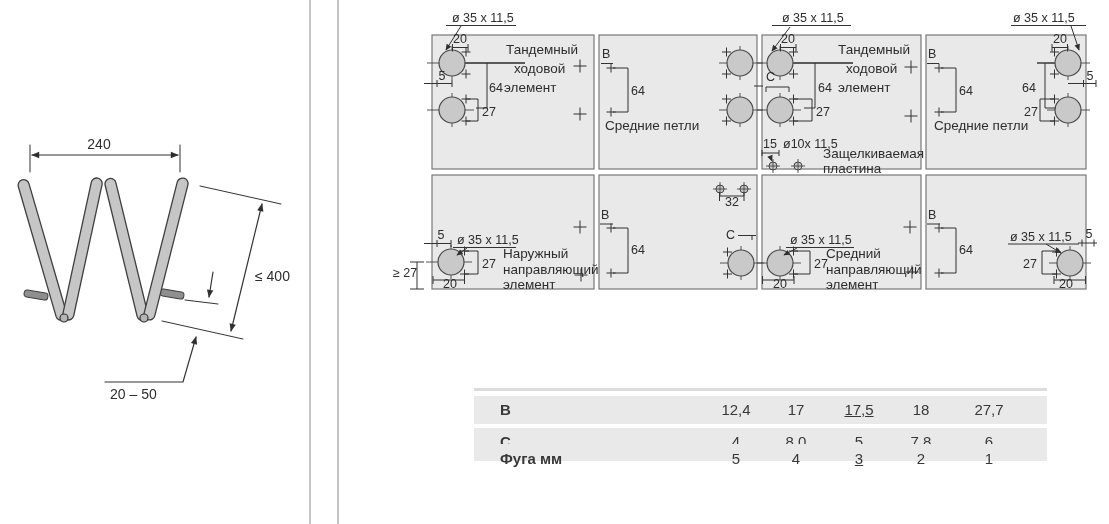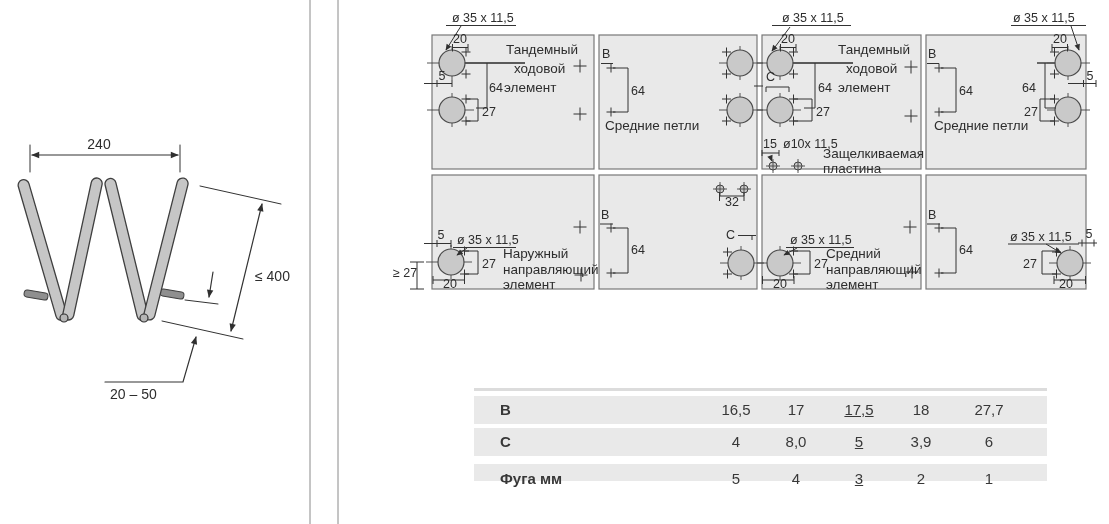--- a/index.html
+++ b/index.html
@@ -10,21 +10,21 @@
   svg text { font-family:"Liberation Sans", sans-serif; fill:#2d2d2d; }
   .dt  { font-size:12.5px; }
   .ct  { font-size:13.5px; }
   .lt  { font-size:14px; }
   .tbl { position:absolute; left:474px; top:388px; width:573px; height:102px; }
   .t-strip { position:absolute; left:0; top:0; width:573px; height:3px; background:#dcdcdc; }
   .t-row { position:absolute; left:0; width:573px; height:28px; background:#e9e9e9;
            color:#383838; font-size:15px; line-height:28px; }
   .t-row.r1 { top:8px; }
   .t-row.r2 { top:40px; }
-  .t-row.r3 { top:76px; height:17px; line-height:29px; }
+  .t-row.r3 { top:56px; height:17px; line-height:29px; }
   .t-label { position:absolute; left:26px; font-weight:bold; }
   .t-val { position:absolute; width:60px; text-align:center; }
   .c1 { left:232px; } .c2 { left:292px; } .c3 { left:355px;text-decoration:underline; } .c4 { left:417px; } .c5 { left:485px; }
 </style>
 </head>
 <body>
 
 <div id="screen">
 <svg width="1109" height="524" viewBox="0 0 1109 524">
   <defs>
@@ -330,32 +330,32 @@
     <line x1="1085.5" y1="276" x2="1085.5" y2="284" stroke="#333" stroke-width="1"></line>
     <text class="dt" x="1066" y="288" text-anchor="middle">20</text>
   </g>
 </svg>
 
 
 <div class="tbl">
   <div class="t-strip"></div>
   <div class="t-row r1">
     <span class="t-label">B</span>
-    <span class="t-val c1">16,5</span>
+    <span class="t-val c1">12,4</span>
     <span class="t-val c2">17</span>
     <span class="t-val c3">17,5</span>
     <span class="t-val c4">18</span>
     <span class="t-val c5">27,7</span>
   </div>
   <div class="t-row r2">
     <span class="t-label">C</span>
     <span class="t-val c1">4</span>
     <span class="t-val c2">8,0</span>
     <span class="t-val c3">5</span>
-    <span class="t-val c4">3,9</span>
+    <span class="t-val c4">7,8</span>
     <span class="t-val c5">6</span>
   </div>
   <div class="t-row r3">
     <span class="t-label">Фуга мм</span>
     <span class="t-val c1">5</span>
     <span class="t-val c2">4</span>
     <span class="t-val c3">3</span>
     <span class="t-val c4">2</span>
     <span class="t-val c5">1</span>
   </div>

